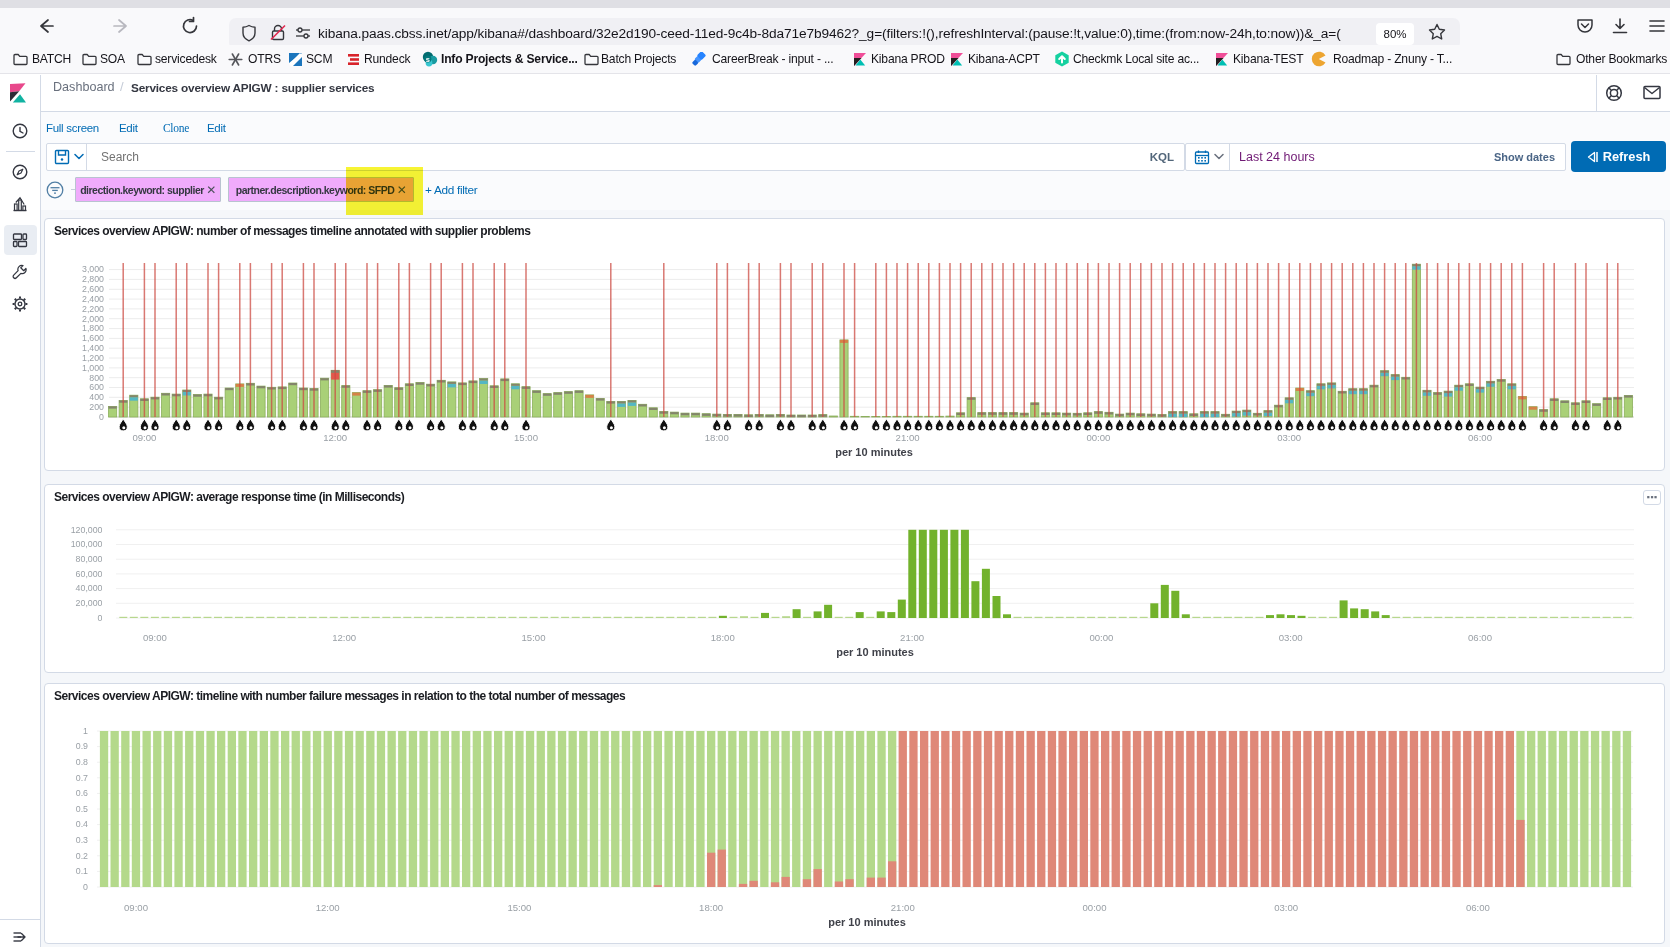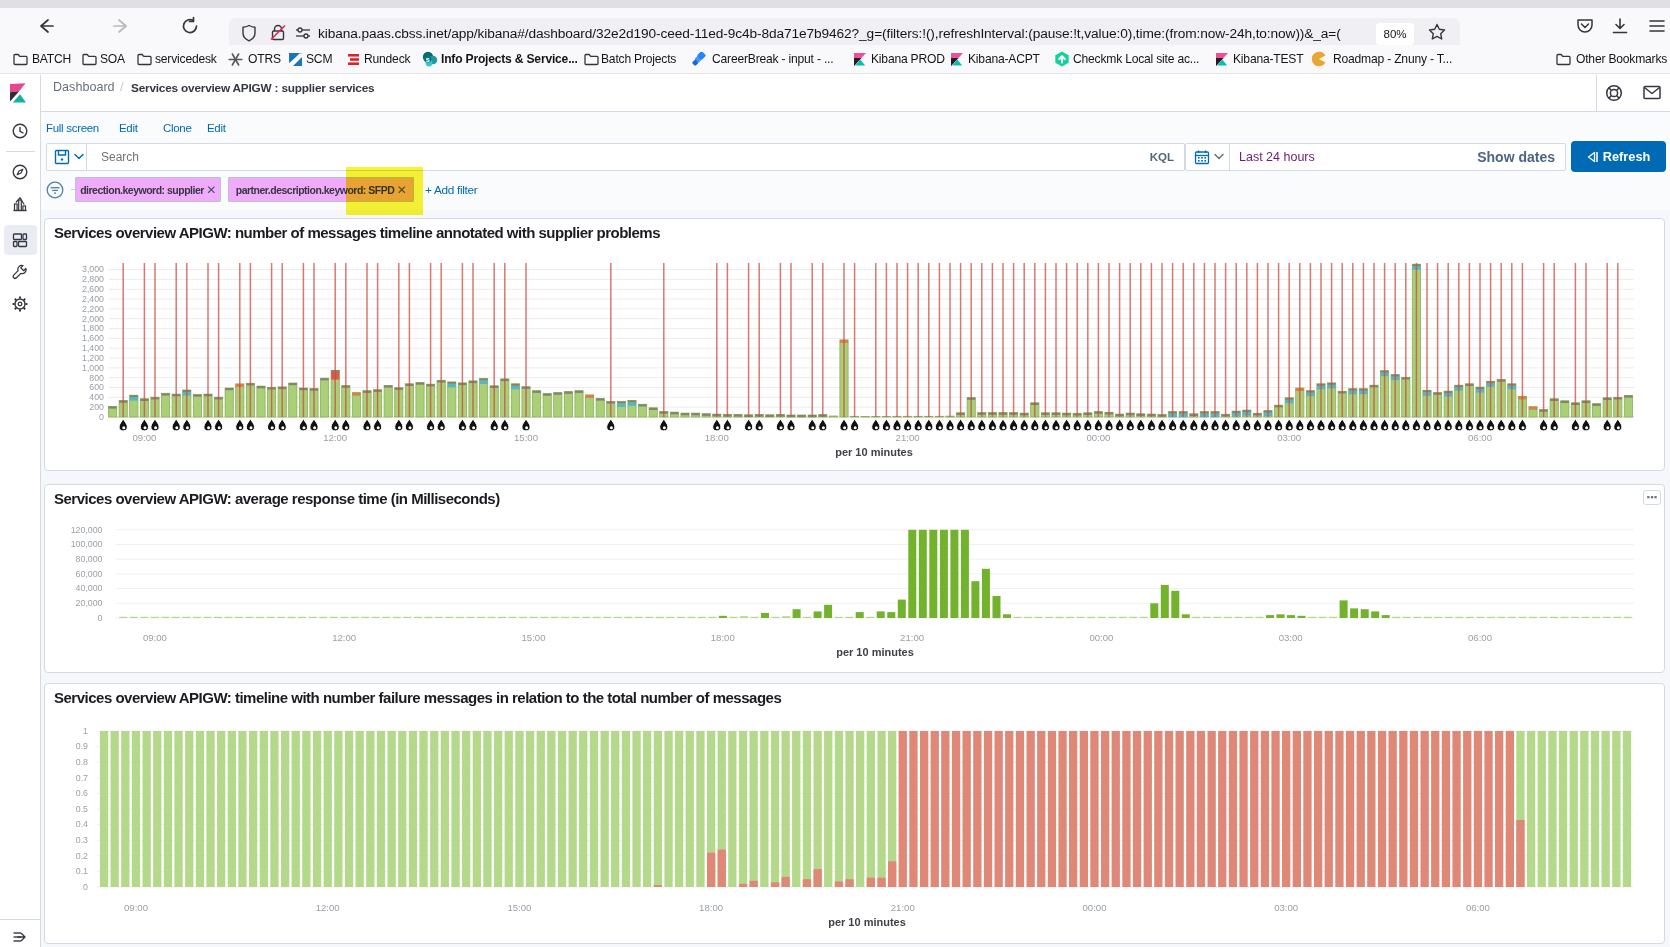--- a/index.html
+++ b/index.html
@@ -11,21 +11,21 @@
 #toolbar { left:0; top:8px; width:1670px; height:37px; background:#f9f9fb; }
 #urlbar { left:229px; top:10px; width:1231px; height:32px; background:#f0f0f4; border-radius:7px; }
 #bookbar { left:0; top:45px; width:1670px; height:29px; background:#f9f9fb; border-bottom:1px solid #e4e4e9; }
 .bm { position:absolute; top:0; height:28px; line-height:28px; font-size:12.1px; letter-spacing:-0.2px; color:#15141a; white-space:nowrap; }
 
 #sidebar { left:0; top:75px; width:41px; height:872px; background:#fff; border-right:1px solid #d3dae6; }
 #khead { left:41px; top:75px; width:1629px; height:37px; background:#fff; border-bottom:1px solid #d3dae6; }
 #kbody { left:41px; top:112px; width:1629px; height:835px; background:#fafbfd; }
 #content { left:41px; top:210px; width:1629px; height:737px; background:#f5f7fa; }
 .panel { position:absolute; background:#fff; border:1px solid #d3dae6; border-radius:4px; }
-.ptitle { position:absolute; left:9px; top:5px; font-size:15px; font-weight:bold; color:#1a1c21; letter-spacing:-0.5px; }
+.ptitle { position:absolute; left:9px; top:5px; font-size:12px; font-weight:bold; color:#1a1c21; letter-spacing:-0.5px; }
 .alink { position:absolute; top:0; font-size:11.5px; letter-spacing:-0.3px; color:#006bb4; }
 .pill { position:absolute; top:65px; height:25px; background:#f0abfc; border:1px solid #b9c3d0; border-radius:1px; font-size:10.5px; letter-spacing:-0.5px; font-weight:bold; color:#343741; line-height:24px; text-align:center; }
 .pill .x { font-weight:normal; color:#4a4f59; font-size:12px; }
 #yellow { left:346px; top:167px; width:77px; height:48px; background:#f5f101; opacity:0.8; mix-blend-mode:multiply; z-index:50; }
 </style>
 </head>
 <body>
 <div id="page">
   <div id="topstrip" class="abs"></div>
   <div id="toolbar" class="abs">
@@ -228,21 +228,21 @@
         <line x1="1.5" y1="3" x2="9" y2="3" stroke="#343741" stroke-width="1.4"></line>
         <line x1="1.5" y1="7" x2="9" y2="7" stroke="#343741" stroke-width="1.4"></line>
         <line x1="1.5" y1="11" x2="9" y2="11" stroke="#343741" stroke-width="1.4"></line>
         <path d="M9.5 3.5 L13 7 L9.5 10.5 M13 7 H6" stroke="#343741" stroke-width="1.4" fill="none" stroke-linecap="round" stroke-linejoin="round"></path>
       </svg>
   </div>
 
   <div id="kbody" class="abs">
     <a class="alink" style="left:5px; top:10px;">Full screen</a>
     <a class="alink" style="left:78px; top:10px;">Edit</a>
-    <a class="alink" style="left:122px; top:10px;">Clone</a>
+    <a class="alink" style="left:122px; top:10px;font-family:Liberation Serif, serif;">Clone</a>
     <a class="alink" style="left:166px; top:10px;">Edit</a>
 
     <div class="abs" style="left:5px; top:31px; width:1139px; height:28px; background:#fff; border:1px solid #d3dae6; border-radius:2px;">
       <svg style="position:absolute;left:7px;top:5px;" width="16" height="16" viewBox="0 0 16 16">
           <rect x="1.5" y="1.5" width="13" height="13" rx="1" stroke="#006bb4" stroke-width="1.4" fill="none"></rect>
           <path d="M4.5 1.5 V6 H11.5 V1.5" stroke="#006bb4" stroke-width="1.4" fill="none"></path>
           <circle cx="8" cy="10.5" r="1.2" fill="#006bb4"></circle>
         </svg>
         <svg style="position:absolute;left:27px;top:9px;" width="10" height="8" viewBox="0 0 10 8">
           <path d="M1 1.5 L5 5.5 L9 1.5" stroke="#006bb4" stroke-width="1.5" fill="none" stroke-linecap="round" stroke-linejoin="round"></path>
@@ -262,21 +262,21 @@
           <rect x="10.4" y="8" width="1.6" height="1.6" fill="#006bb4"></rect>
           <rect x="4" y="11" width="1.6" height="1.6" fill="#006bb4"></rect>
           <rect x="7.2" y="11" width="1.6" height="1.6" fill="#006bb4"></rect>
           <rect x="10.4" y="11" width="1.6" height="1.6" fill="#006bb4"></rect>
         </svg>
         <svg style="position:absolute;left:28px;top:9px;" width="10" height="8" viewBox="0 0 10 8">
           <path d="M1 1.5 L5 5.5 L9 1.5" stroke="#69707d" stroke-width="1.5" fill="none" stroke-linecap="round" stroke-linejoin="round"></path>
         </svg>
       <div class="abs" style="left:43px; top:0; width:1px; height:26px; background:#d3dae6;"></div>
       <div class="abs" style="left:53px; top:0; height:26px; line-height:26px; font-size:12.5px; color:#701a75;">Last 24 hours</div>
-      <div class="abs" style="right:10px; top:0; height:26px; line-height:26px; font-size:14px; font-weight:bold; color:#4a6586;">Show dates</div>
+      <div class="abs" style="right:10px; top:0; height:26px; line-height:26px; font-size:11px; font-weight:bold; color:#4a6586;">Show dates</div>
     </div>
     <div class="abs" style="left:1530px; top:29px; width:95px; height:31px; background:#006bb4; border-radius:4px; color:#fff; font-size:12.8px; font-weight:bold; text-align:center; line-height:31px;"><svg style="position:absolute;left:14px; top:8.5px;" width="14" height="14" viewBox="0 0 14 14">
           <path d="M9.5 2.5 L3.5 7 L9.5 11.5 Z" stroke="#fff" stroke-width="1.3" fill="none" stroke-linejoin="round"></path>
           <line x1="12" y1="2" x2="12" y2="12" stroke="#fff" stroke-width="1.5"></line>
         </svg><span style="margin-left:16px;">Refresh</span></div>
 
     <svg style="position:absolute;left:5px; top:69px;" width="18" height="18" viewBox="0 0 18 18">
         <circle cx="9" cy="9" r="7.8" stroke="#517fa5" stroke-width="1.3" fill="none"></circle>
         <line x1="4.5" y1="6.7" x2="13.5" y2="6.7" stroke="#517fa5" stroke-width="1.3"></line>
         <line x1="6.2" y1="9.4" x2="11.8" y2="9.4" stroke="#517fa5" stroke-width="1.3"></line>

